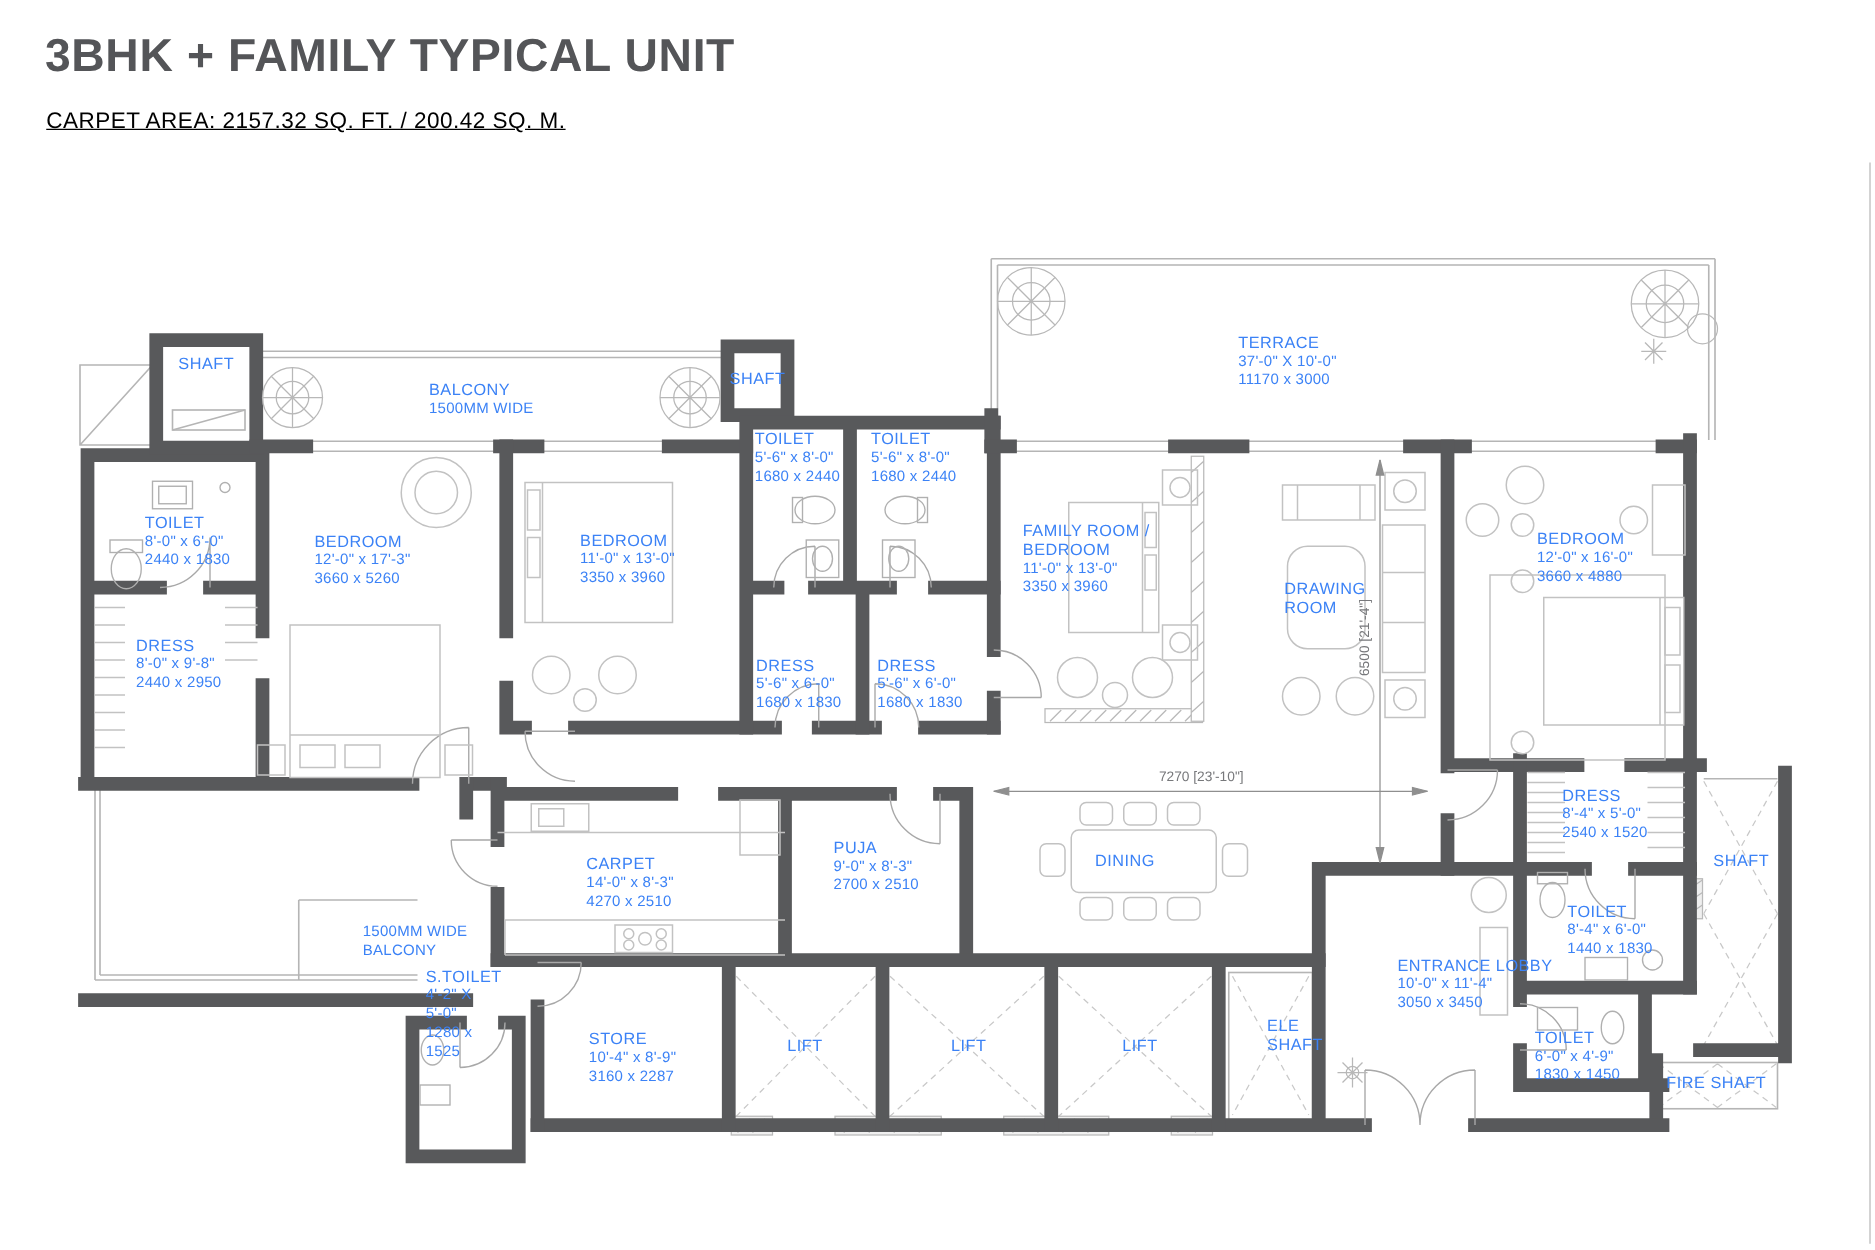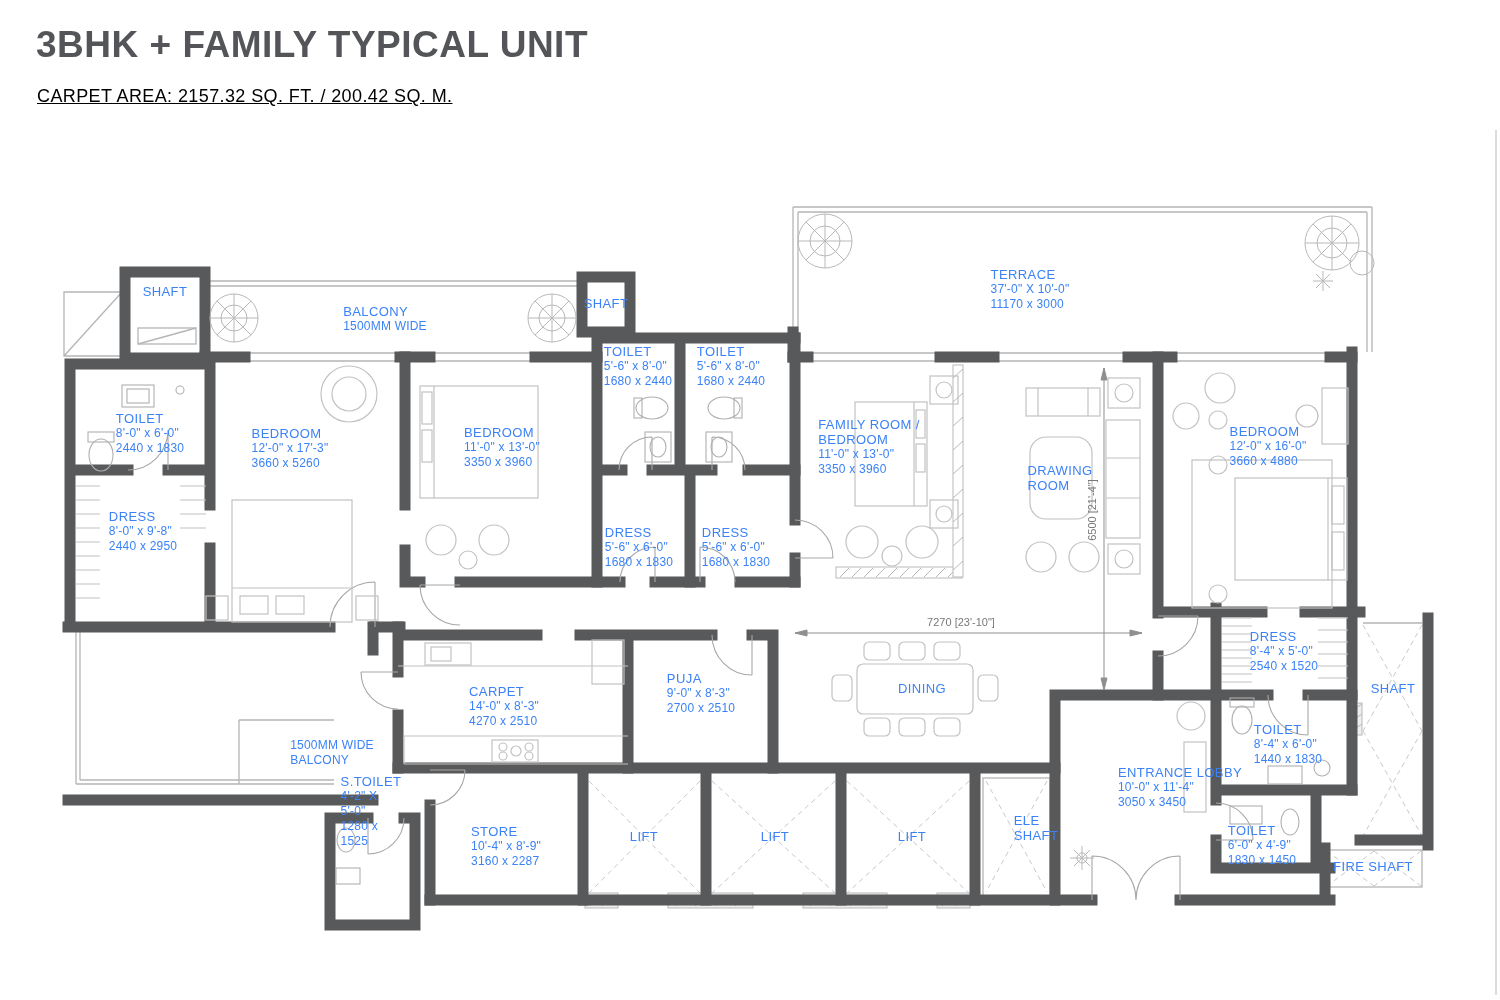--- a/index.html
+++ b/index.html
@@ -360,21 +360,21 @@
   <div class="rlabel" style="left:504px;top:706px">
     <div class="rname">CARPET</div>
     <div class="rdim">14'-0" x 8'-3"</div>
     <div class="rdim">4270 x 2510</div>
   </div>
   <div class="rlabel" style="left:701px;top:693px">
     <div class="rname">PUJA</div>
     <div class="rdim">9'-0" x 8'-3"</div>
     <div class="rdim">2700 x 2510</div>
   </div>
-  <div class="rlabel" style="left:922px;top:688px">
+  <div class="rlabel" style="left:900px;top:688px">
     <div class="rname">DINING</div>
   </div>
   <div class="rlabel" style="left:332px;top:753px">
     <div class="rdim">1500MM WIDE</div>
     <div class="rdim">BALCONY</div>
   </div>
 
   <div class="dimlabel" style="left:961px;top:622px">7270 [23'-10"]</div>
   <div class="dimlabel vert" style="left:1092px;top:510px">6500 [21'-4"]</div>
 

